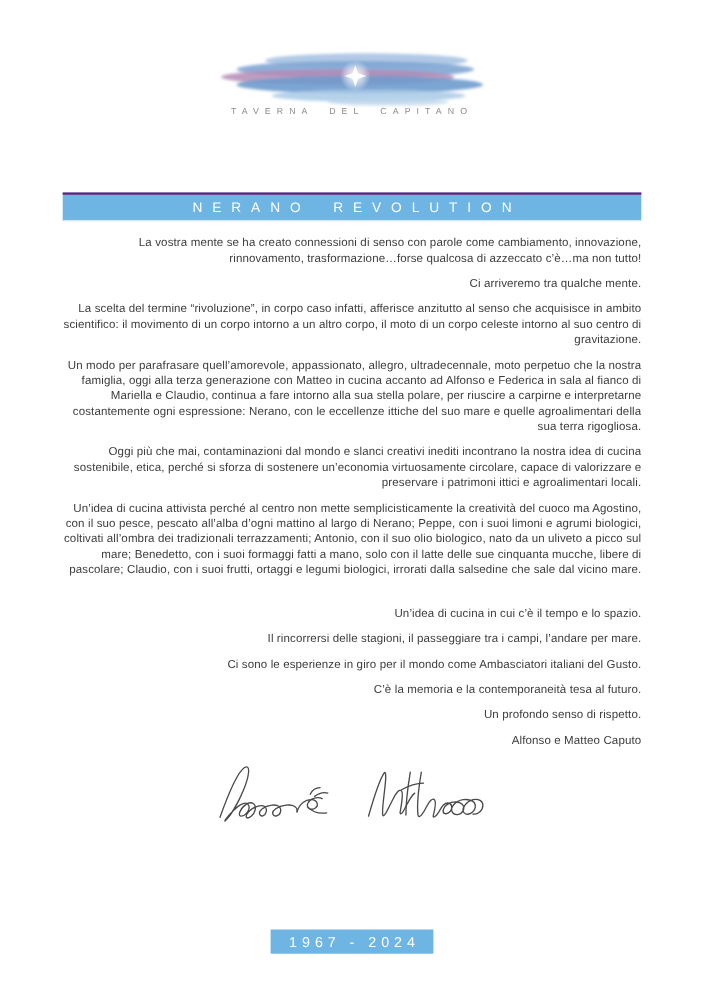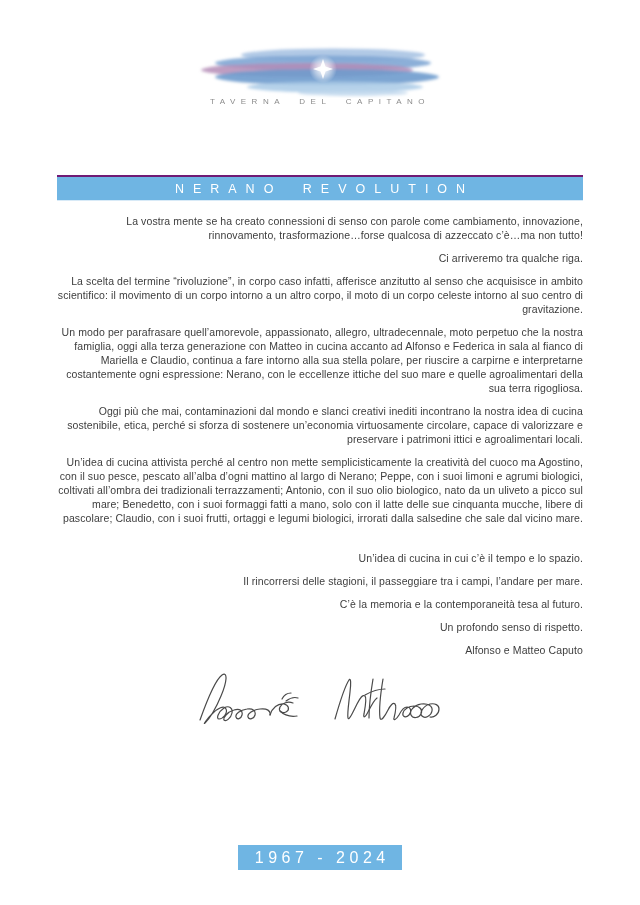--- a/index.html
+++ b/index.html
@@ -75,21 +75,21 @@
     position: absolute;
     top: 845px;
     left: 0;
     width: 100%;
     text-align: center;
   }
   .footer-badge {
     display: inline-block;
     background: #6fb5e3;
     color: #ffffff;
-    font-size: 16px;
+    font-size: 13px;
     letter-spacing: 4.5px;
     text-indent: 4.5px;
     padding: 4px 12px 3px 12px;
   }
 </style>
 </head>
 <body>
 
 <div class="page">
 
@@ -119,27 +119,28 @@
   </div>
 
   <div class="brand-name">TAVERNA DEL CAPITANO</div>
 
   <div class="banner">
     <span>NERANO REVOLUTION</span>
   </div>
 
   <div class="content">
     <p>La vostra mente se ha creato connessioni di senso con parole come cambiamento, innovazione, rinnovamento, trasformazione…forse qualcosa di azzeccato c’è…ma non tutto!</p>
-    <p>Ci arriveremo tra qualche riga.</p>
+    <p>Ci arriveremo tra qualche mente.</p>
     <p>La scelta del termine “rivoluzione”, in corpo caso infatti, afferisce anzitutto al senso che acquisisce in ambito scientifico: il movimento di un corpo intorno a un altro corpo, il moto di un corpo celeste intorno al suo centro di gravitazione.</p>
     <p>Un modo per parafrasare quell’amorevole, appassionato, allegro, ultradecennale, moto perpetuo che la nostra famiglia, oggi alla terza generazione con Matteo in cucina accanto ad Alfonso e Federica in sala al fianco di Mariella e Claudio, continua a fare intorno alla sua stella polare, per riuscire a carpirne e interpretarne costantemente ogni espressione: Nerano, con le eccellenze ittiche del suo mare e quelle agroalimentari della sua terra rigogliosa.</p>
     <p>Oggi più che mai, contaminazioni dal mondo e slanci creativi inediti incontrano la nostra idea di cucina sostenibile, etica, perché si sforza di sostenere un’economia virtuosamente circolare, capace di valorizzare e preservare i patrimoni ittici e agroalimentari locali.</p>
     <p>Un’idea di cucina attivista perché al centro non mette semplicisticamente la creatività del cuoco ma Agostino, con il suo pesce, pescato all’alba d’ogni mattino al largo di Nerano; Peppe, con i suoi limoni e agrumi biologici, coltivati all’ombra dei tradizionali terrazzamenti; Antonio, con il suo olio biologico, nato da un uliveto a picco sul mare; Benedetto, con i suoi formaggi fatti a mano, solo con il latte delle sue cinquanta mucche, libere di pascolare; Claudio, con i suoi frutti, ortaggi e legumi biologici, irrorati dalla salsedine che sale dal vicino mare.</p>
     <p class="gap-top">Un’idea di cucina in cui c’è il tempo e lo spazio.</p>
     <p>Il rincorrersi delle stagioni, il passeggiare tra i campi, l’andare per mare.</p>
+    <p>Ci sono le esperienze in giro per il mondo come Ambasciatori italiani del Gusto.</p>
     <p>C’è la memoria e la contemporaneità tesa al futuro.</p>
     <p>Un profondo senso di rispetto.</p>
 
     <p class="sign-caption">Alfonso e Matteo Caputo</p>
     <div class="signatures">
       <svg width="118" height="62" viewBox="0 0 118 62">
         <g fill="none" stroke="#4a4a4a" stroke-width="1.2" stroke-linecap="round">
           <path d="M6,54 C11,40 21,14 28,9 C34,5 33,16 27,30 C22,42 15,53 11,57 C9,59 12,54 18,48 C24,42 30,39 32,43 C34,47 29,53 25,53 C22,53 24,46 30,42 C35,39 39,42 38,47 C37,52 32,56 30,54 C29,52 33,46 40,44 C46,42 49,45 48,49 C47,53 43,54 42,51 C41,48 46,44 53,43 C59,42 62,45 61,49 C60,53 55,54 54,51 C53,48 58,44 66,43 C73,42 77,45 76,49"></path>
           <path d="M76,49 C78,42 84,37 90,38 C95,39 96,44 92,46 C88,48 84,45 86,41 C88,37 94,35 99,37"></path>
           <path d="M88,33 C90,29 94,27 97,27"></path>

